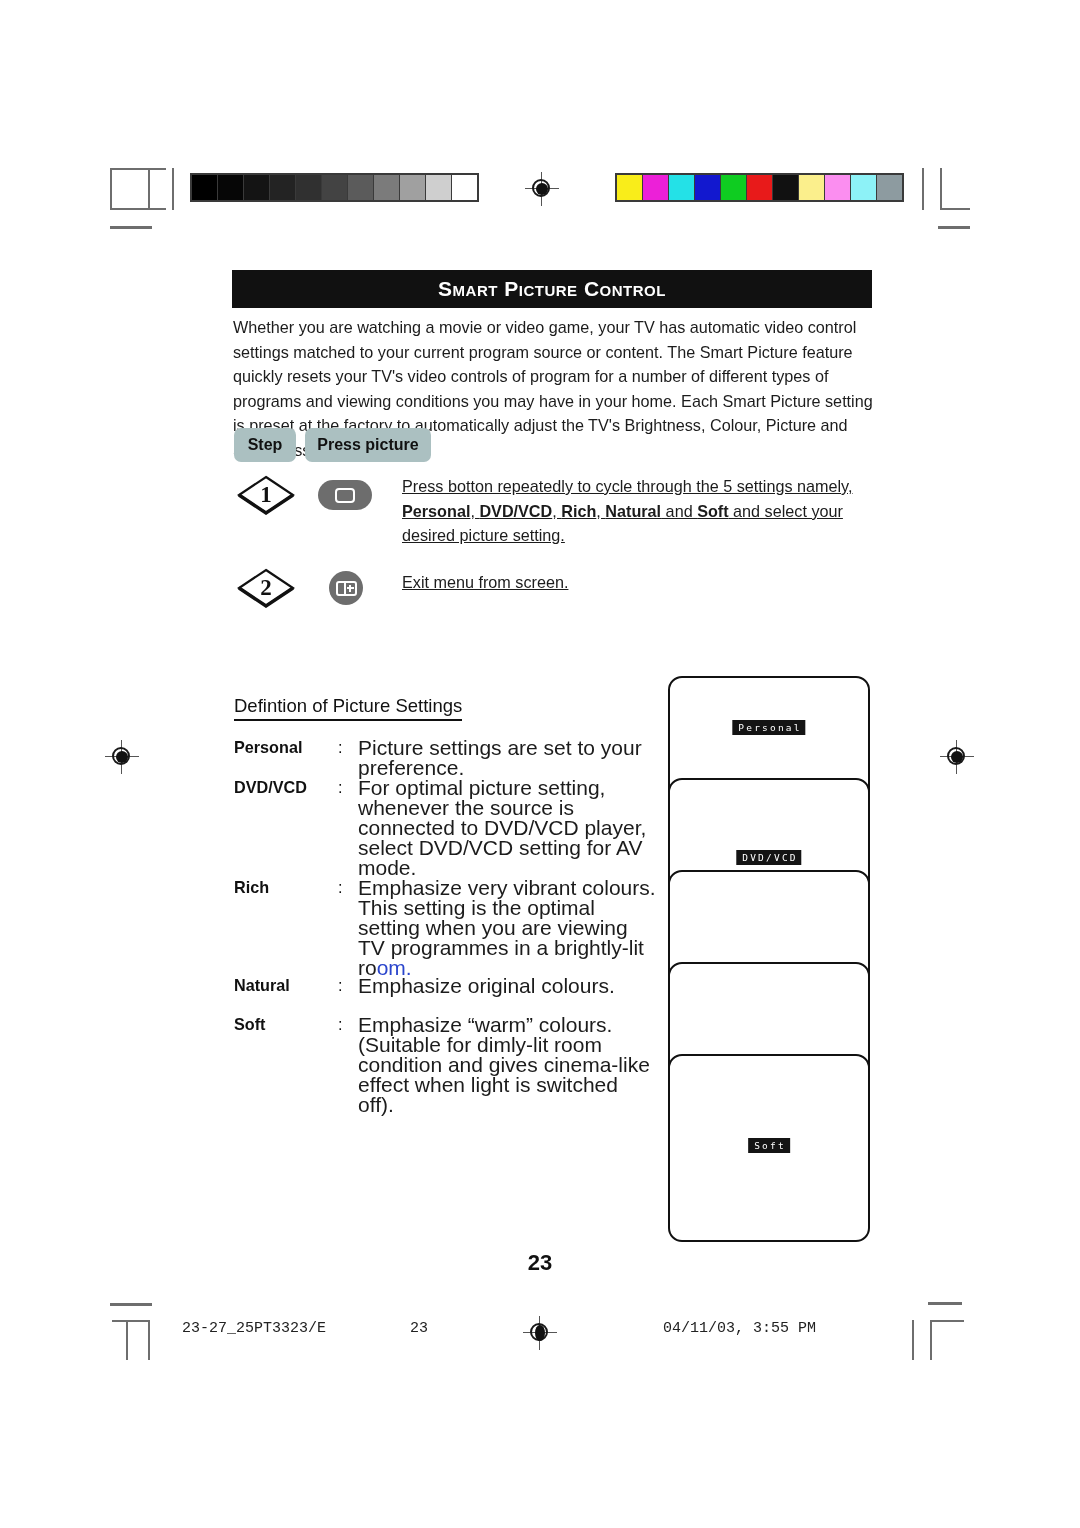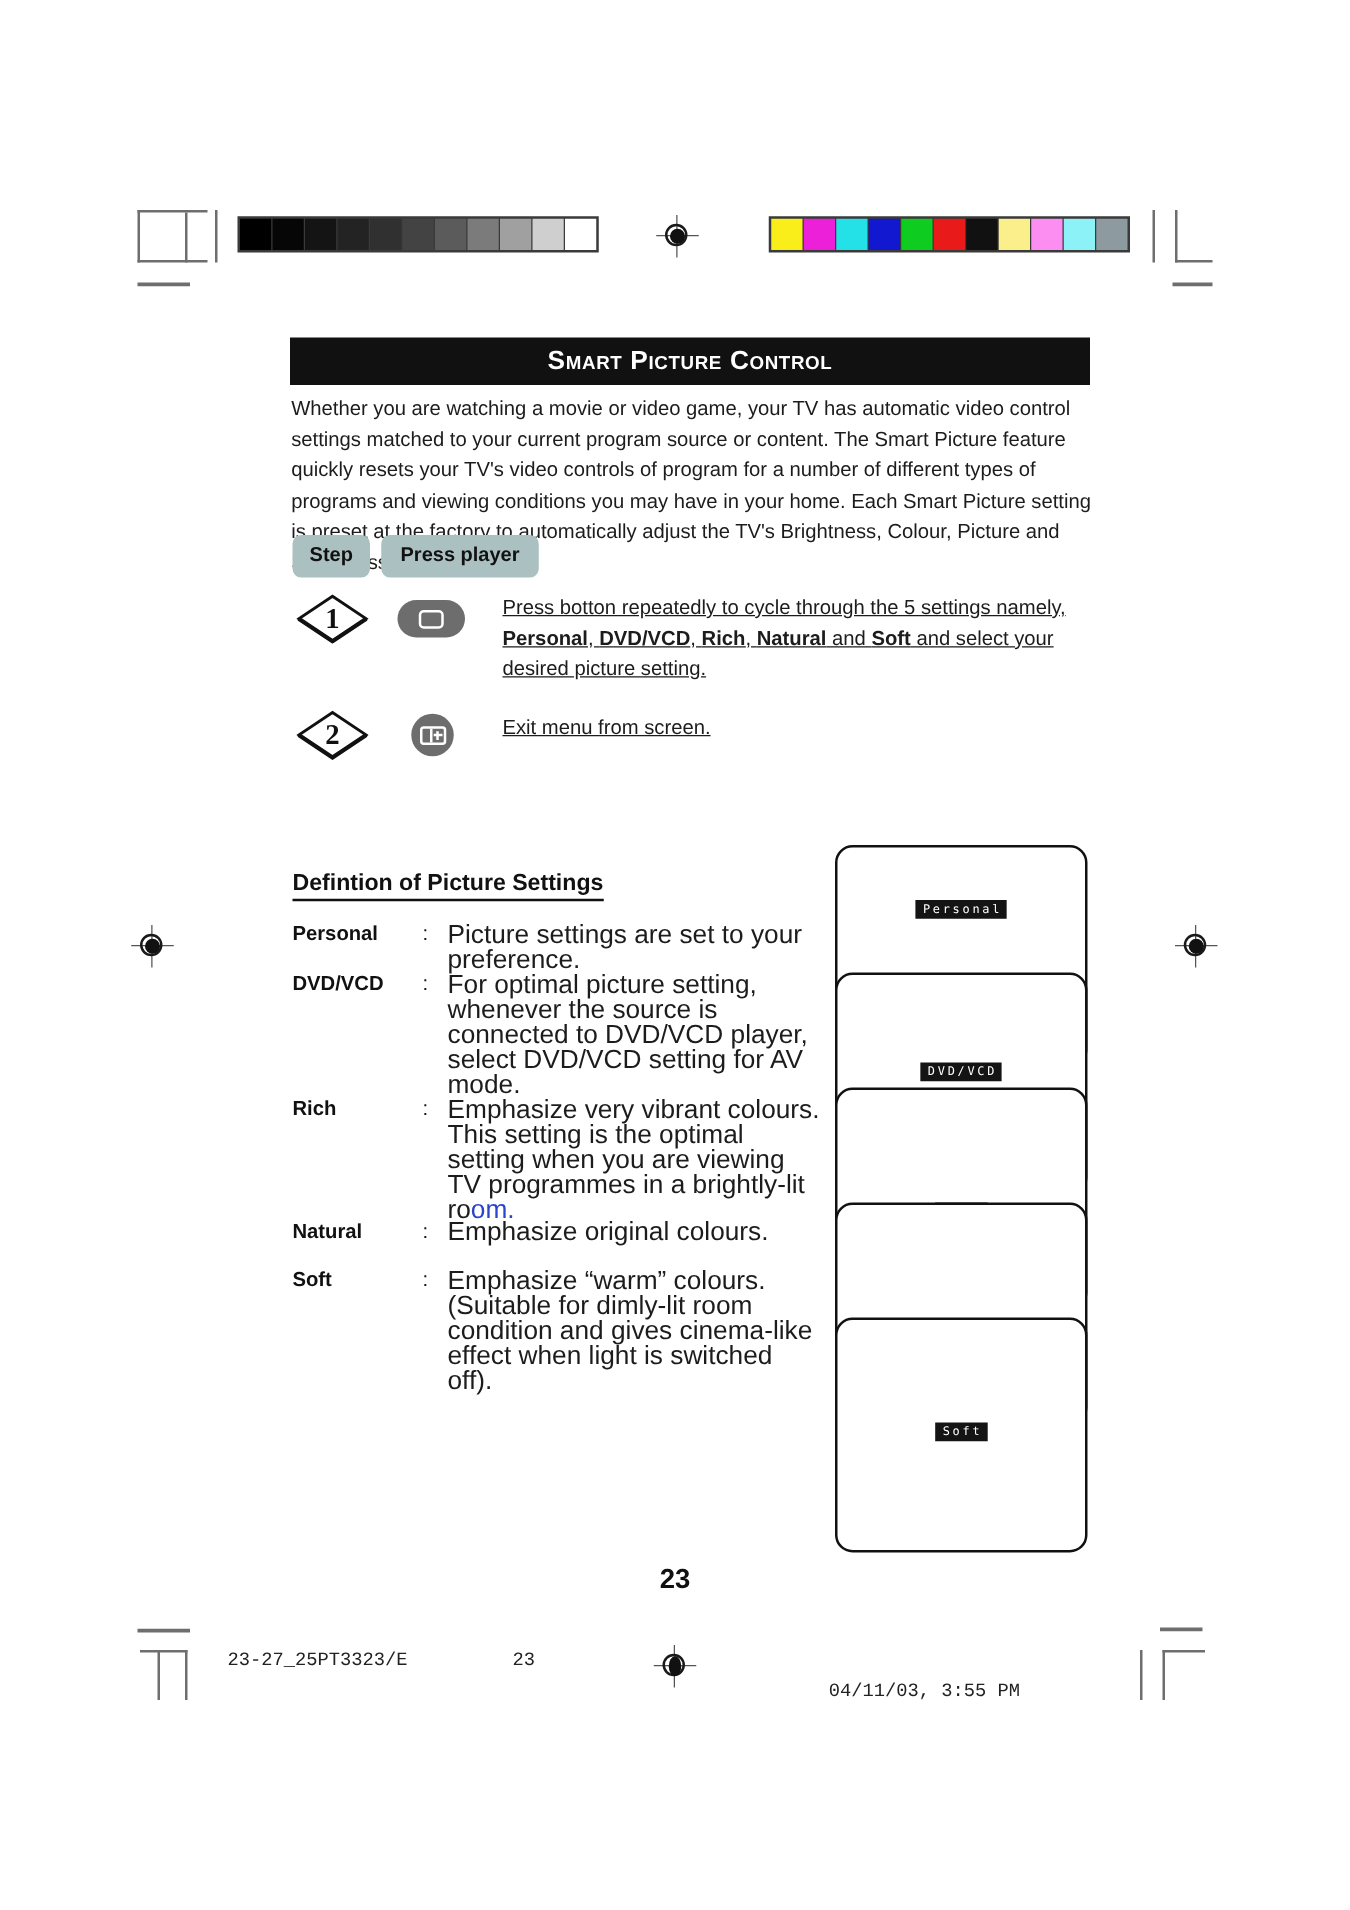--- a/index.html
+++ b/index.html
@@ -156,21 +156,21 @@
     color: #1c1c1c;
     text-decoration: underline;
   }
   .step-text b { font-weight: bold; }
 
   
   .def-heading {
     position: absolute;
     left: 234px; top: 695px;
     font-size: 18.5px;
-    font-weight: bold;
+    font-weight: normal;
     color: #111;
     border-bottom: 2px solid #111;
     padding-bottom: 2px;
   }
   .def-row { position: absolute; left: 234px; width: 420px; }
   .def-row .term {
     position: absolute; left: 0; top: 0;
     font-weight: bold; font-size: 16.2px; color: #111;
   }
   .def-row .colon {
@@ -315,21 +315,21 @@
   <div class="section-title-bar">
     <span class="tt">Smart Picture Control</span>
   </div>
 
   <div class="intro">Whether you are watching a movie or video game, your TV has automatic video control settings matched to your current program source or content. The Smart Picture feature quickly resets your TV's video controls of program for a number of different types of programs and viewing conditions you may have in your home. Each Smart Picture setting is preset at the factory to automatically adjust the TV's Brightness, Colour, Picture and Sharpness levels.</div>
 
   <div class="pill step">
     <span>Step</span>
   </div>
   <div class="pill press">
-    <span>Press player</span>
+    <span>Press picture</span>
   </div>
 
   <div class="diamond" style="left:237px; top:475px;">
     <svg class="shape" viewBox="0 0 58 40" xmlns="http://www.w3.org/2000/svg">
       <polygon points="29,2 56,20 29,38 2,20" fill="#ffffff" stroke="#111111" stroke-width="2.2"></polygon>
       <polyline points="2,20 29,38 56,20" fill="none" stroke="#111111" stroke-width="3.4"></polyline>
     </svg>
     <span class="num">1</span>
   </div>
   <div class="btn-wide" style="left:318px; top:480px;">
@@ -402,15 +402,15 @@
     </div>
     <div class="tv" style="top:378px; height:188px;">
       <span class="osd" style="top:82px;">Soft</span>
     </div>
   </div>
 
   <div class="page-number">23</div>
 
   <div class="footer-text" style="left:182px; top:1320px;">23-27_25PT3323/E</div>
   <div class="footer-text" style="left:410px; top:1320px;">23</div>
-  <div class="footer-text" style="left:663px; top:1320px;margin-top:25px;">04/11/03, 3:55 PM</div>
+  <div class="footer-text" style="left:663px; top:1320px;">04/11/03, 3:55 PM</div>
 
 </div>
 
 </body></html>

